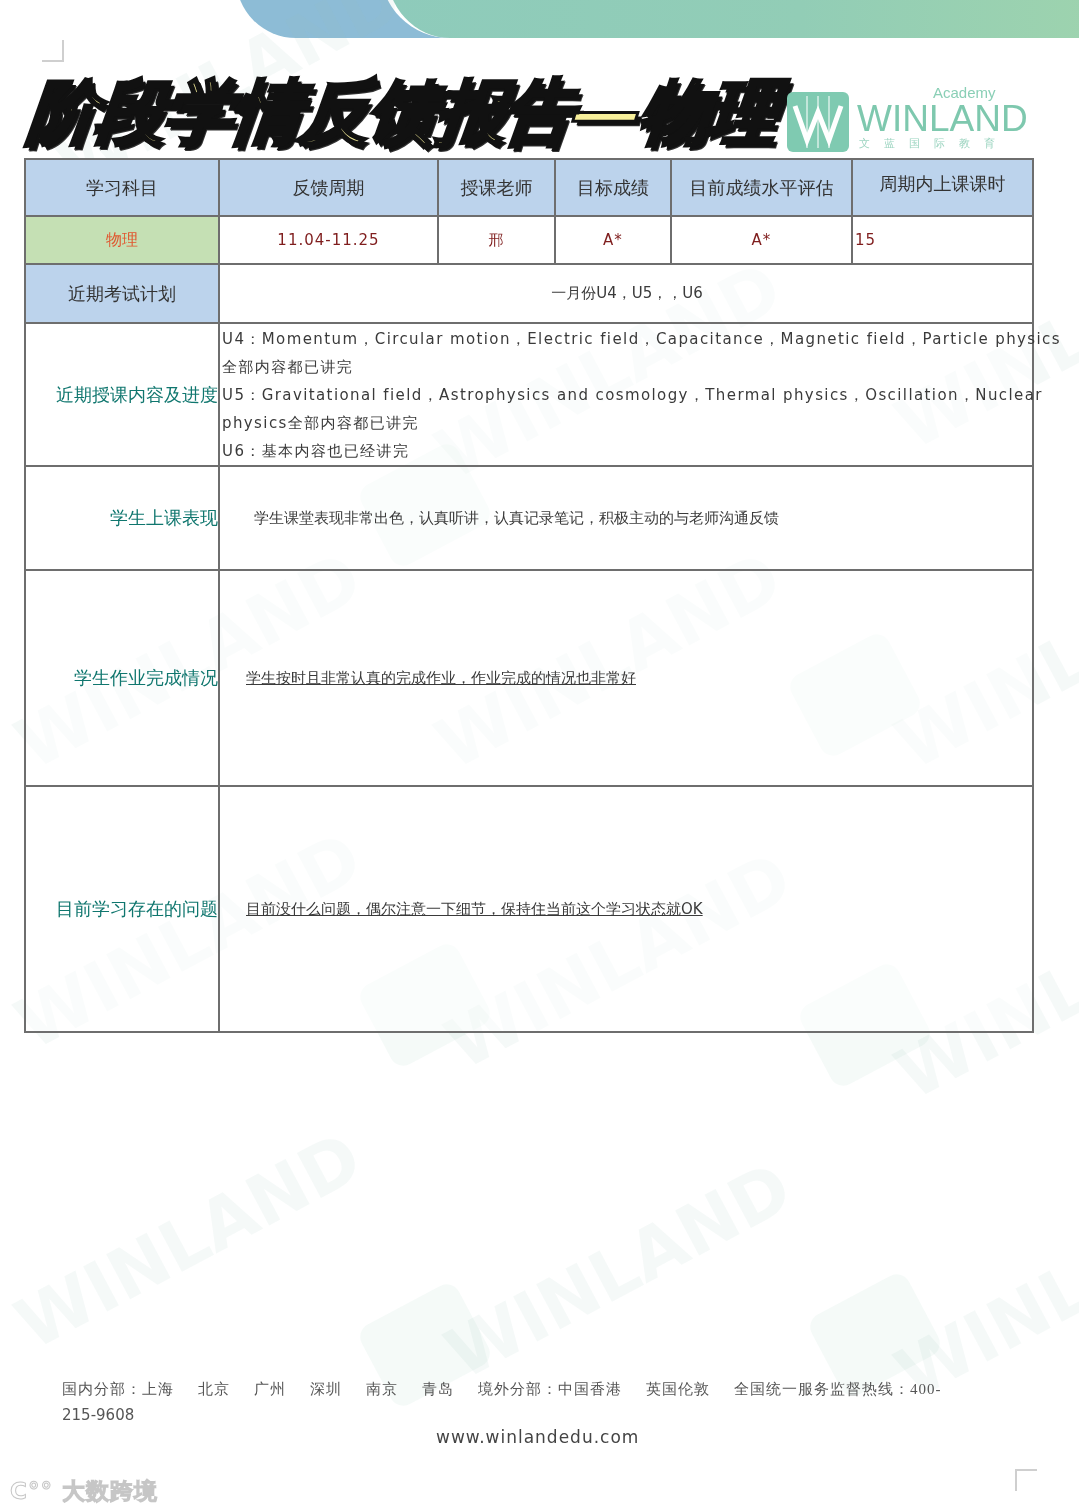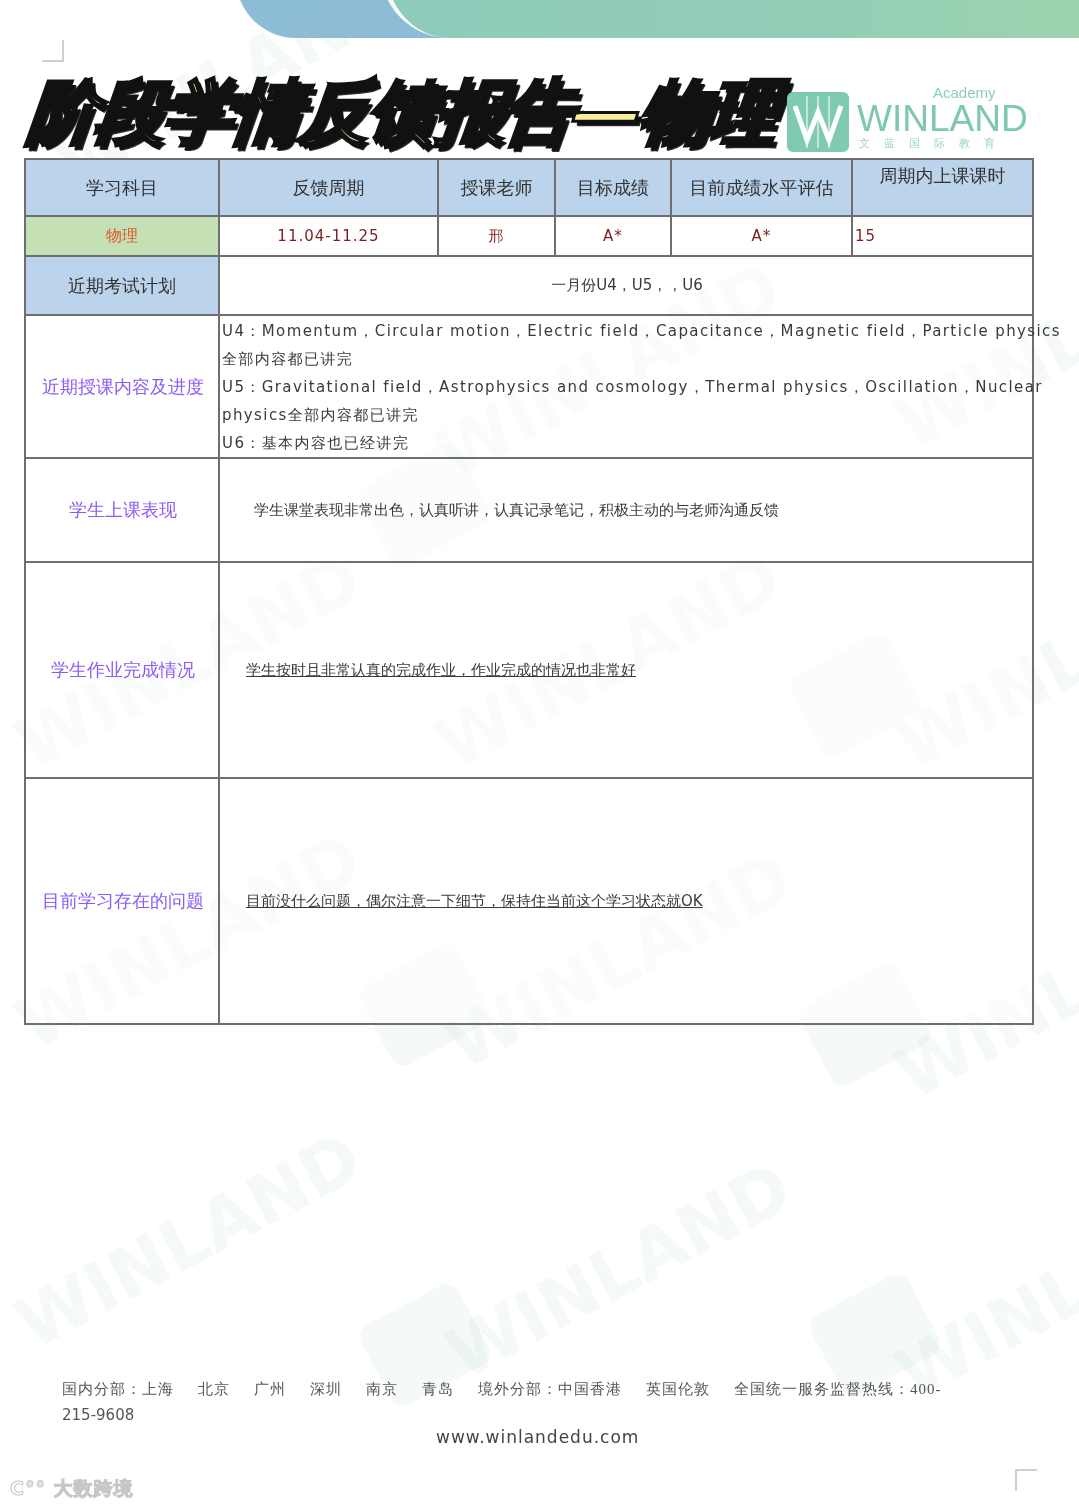--- a/index.html
+++ b/index.html
@@ -32,40 +32,40 @@
     .logo-mark { position: absolute; left: 0; top: 2px; width: 62px; height: 60px; background: #7fcab1; border-radius: 6px; }
     .logo-mark svg { position: absolute; left: 0; top: 0; }
     .logo-academy { position: absolute; left: 146px; top: -6px; font-size: 15px; color: #8acfb6; font-family: "Liberation Sans", sans-serif; }
     .logo-name { position: absolute; left: 70px; top: 8px; font-family: "Liberation Sans", sans-serif; font-size: 37px; color: #7ec8ae; letter-spacing: 0px; }
     .logo-cn { position: absolute; left: 72px; top: 46px; font-size: 11px; color: #9cd4c0; letter-spacing: 14px; white-space: nowrap; }
 
     
     .report { position: absolute; left: 24px; top: 158px; width: 1008px; border-collapse: collapse; table-layout: fixed; }
     .report td { border: 2px solid #6e6e6e; font-size: 17px; color: #7f1d1d; vertical-align: middle; }
     .report .hdr { background: #bcd3ec; text-align: center; font-size: 18px; color: #333; }
-    .report .hdr-top { vertical-align: top; padding-top: 4px; }
+    .report .hdr-top { vertical-align: top; padding-top: 12px; }
     .report .subj { background: #c5e0b4; text-align: center; color: #e0572f; font-size: 16px; }
     .report .val { background: rgba(255,255,255,0.6); text-align: center; font-size: 15px; letter-spacing: 1px; }
     .report .val-left { text-align: left; padding-left: 2px; }
-    .report .lbl { text-align: center; padding-left: 2px; font-size: 18px; color: #8b5cf6; background: rgba(255,255,255,0.5); line-height: 28px; }
+    .report .lbl { text-align: right; padding-left: 2px; font-size: 18px; color: #0f766e; background: rgba(255,255,255,0.5); line-height: 28px; }
     .report .content { padding-left: 2px; font-size: 15px; color: #3a3a3a; background: rgba(255,255,255,0.5); }
     .content-lines div { line-height: 28px; letter-spacing: 1.4px; white-space: nowrap; }
     .indent1 { padding-left: 34px !important; }
     .indent2 { padding-left: 26px !important; text-decoration: underline; }
     .center-text { text-align: center; }
     .wrap-text { line-height: 29px; letter-spacing: 1px; padding-right: 14px; }
     .wrap-text .first { padding-left: 25px; }
 
     
     .footer { position: absolute; left: 62px; top: 1376px; width: 960px; font-size: 15px; color: #555; line-height: 26px; }
     .footer .row1 span { margin-right: 24px; letter-spacing: 1px; margin-top: 8px; }
     .footer .row1 span.nomr { margin-right: 0; font-family: Liberation Serif, serif; }
     .footer .url { position: absolute; left: 374px; top: 48px; font-size: 17px; color: #444; letter-spacing: 1px; }
 
-    .source-wm { position: absolute; left: 10px; top: 1476px; font-size: 19px; color: rgba(180,180,180,0.75); font-weight: bold; letter-spacing: 1px; -webkit-text-stroke: 1px rgba(160,160,160,0.6); color: rgba(255,255,255,0.9); }
+    .source-wm { position: absolute; left: 10px; top: 1476px; font-size: 23px; color: rgba(180,180,180,0.75); font-weight: bold; letter-spacing: 1px; -webkit-text-stroke: 1px rgba(160,160,160,0.6); color: rgba(255,255,255,0.9); }
   </style>
 </head>
 <body>
 
 <div class="top-band">
   <div class="band-blue"></div>
   <div class="band-green"></div>
 </div>
 <div class="corner-mark corner-tl"></div>
 <div class="corner-mark corner-br"></div>
@@ -116,21 +116,21 @@
   </colgroup>
   <tbody>
       <tr style="height:57px">
     <td class="hdr">学习科目</td>
     <td class="hdr">反馈周期</td>
     <td class="hdr">授课老师</td>
     <td class="hdr">目标成绩</td>
     <td class="hdr">目前成绩水平评估</td>
     <td class="hdr hdr-top">周期内上课课时</td>
   </tr>
-  <tr style="height:40px">
+  <tr style="height:48px">
     <td class="subj">物理</td>
     <td class="val">11.04-11.25</td>
     <td class="val">邢</td>
     <td class="val">A*</td>
     <td class="val">A*</td>
     <td class="val val-left">15</td>
   </tr>
   <tr style="height:59px">
     <td class="hdr">近期考试计划</td>
     <td colspan="5" class="content center-text">一月份U4，U5，，U6</td>

